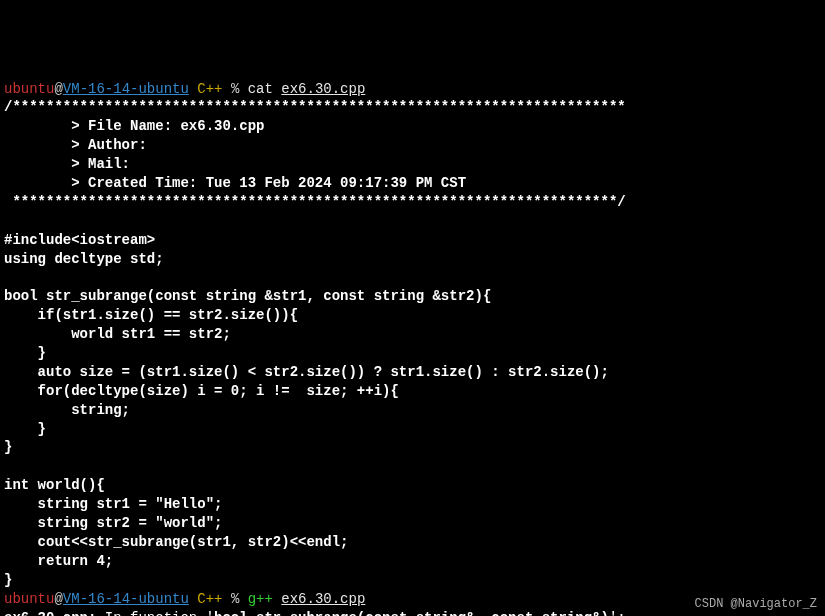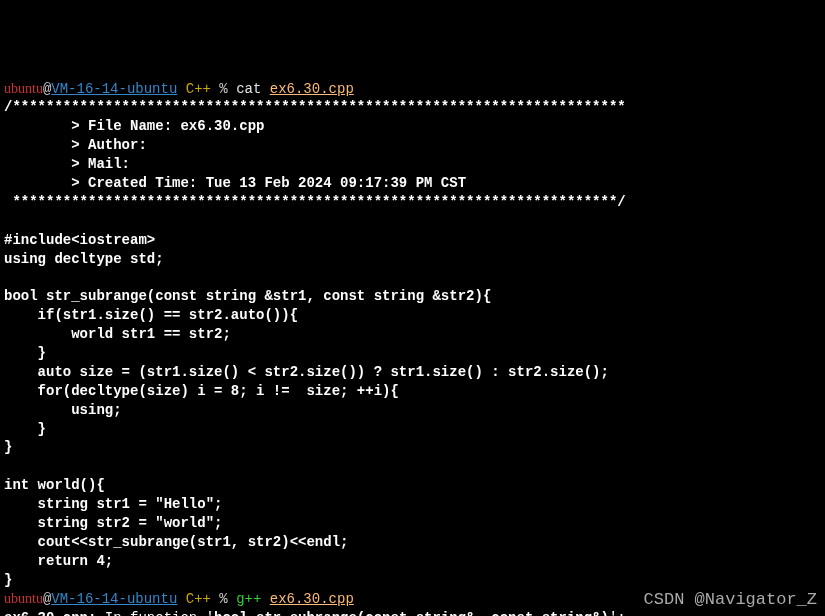--- a/index.html
+++ b/index.html
@@ -9,61 +9,61 @@
       font-family: 'Consolas', 'Monaco', 'Courier New', monospace;
       font-size: 14px;
       line-height: 1.35;
       padding: 4px;
       width: 825px;
       height: 616px;
       overflow: hidden;
       white-space: pre;
       position: relative;
     }
-    .user { color: #cc3333; font-family: Liberation Serif, serif; }
+    .user { color: #cc3333; }
     .at { color: #cccccc; }
     .host { color: #3388cc; text-decoration: underline; }
     .dir { color: #ccaa00; }
     .pct { color: #cccccc; }
     .cmd { color: #e5e5e5; }
-    .file-u { color: #fdba74; text-decoration: underline; }
+    .file-u { color: #e5e5e5; text-decoration: underline; }
     .gpp { color: #33cc33; }
     .white { color: #fff; }
     .bold { font-weight: bold; }
     .watermark {
       position: absolute;
       bottom: 4px;
       right: 8px;
       color: #aaa;
-      font-size: 17px;
+      font-size: 12px;
     }
   </style>
 </head>
 <body>
 
 
 
 <span><span class="user">ubuntu</span><span class="at">@</span><span class="host">VM-16-14-ubuntu</span><span class="dir"> C++ </span><span class="pct">% </span><span class="cmd">cat </span><span class="file-u">ex6.30.cpp</span></span>
 <span class="bold white">/*************************************************************************</span>
 <span class="bold white">        &gt; File Name: ex6.30.cpp</span>
 <span class="bold white">        &gt; Author:</span>
 <span class="bold white">        &gt; Mail:</span>
 <span class="bold white">        &gt; Created Time: Tue 13 Feb 2024 09:17:39 PM CST</span>
 <span class="bold white"> ************************************************************************/</span>
 <span class="bold white"></span>
 <span class="bold white">#include&lt;iostream&gt;</span>
 <span class="bold white">using decltype std;</span>
 <span class="bold white"></span>
 <span class="bold white">bool str_subrange(const string &amp;str1, const string &amp;str2){</span>
-<span class="bold white">    if(str1.size() == str2.auto()){</span>
+<span class="bold white">    if(str1.size() == str2.size()){</span>
 <span class="bold white">        world str1 == str2;</span>
 <span class="bold white">    }</span>
 <span class="bold white">    auto size = (str1.size() &lt; str2.size()) ? str1.size() : str2.size();</span>
-<span class="bold white">    for(decltype(size) i = 8; i !=  size; ++i){</span>
-<span class="bold white">        using;</span>
+<span class="bold white">    for(decltype(size) i = 0; i !=  size; ++i){</span>
+<span class="bold white">        string;</span>
 <span class="bold white">    }</span>
 <span class="bold white">}</span>
 <span class="bold white"></span>
 <span class="bold white">int world(){</span>
 <span class="bold white">    string str1 = "Hello";</span>
 <span class="bold white">    string str2 = "world";</span>
 <span class="bold white">    cout&lt;&lt;str_subrange(str1, str2)&lt;&lt;endl;</span>
 <span class="bold white">    return 4;</span>
 <span class="bold white">}</span>
 <span><span class="user">ubuntu</span><span class="at">@</span><span class="host">VM-16-14-ubuntu</span><span class="dir"> C++ </span><span class="pct">% </span><span class="gpp">g++ </span><span class="file-u">ex6.30.cpp</span></span>

